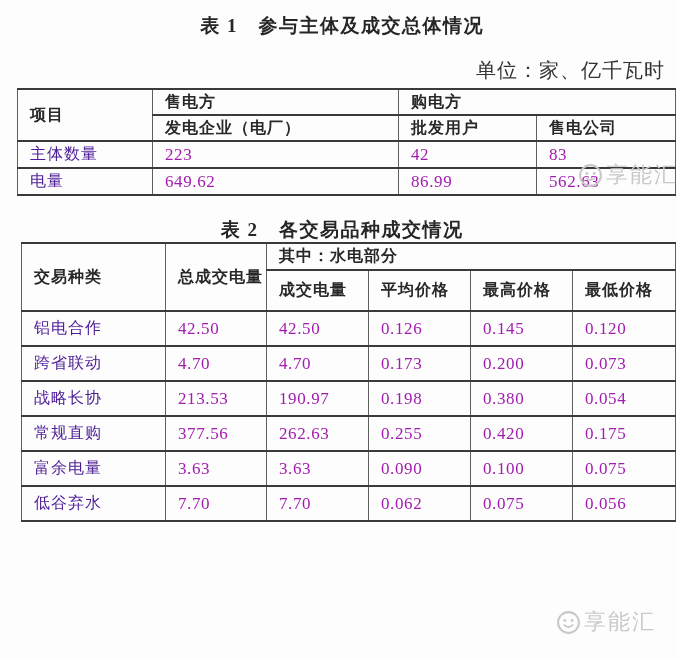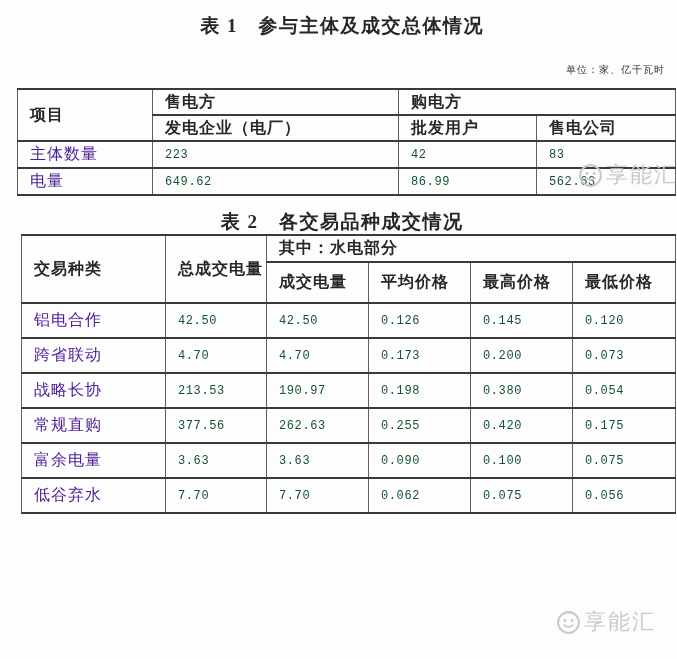--- a/index.html
+++ b/index.html
@@ -15,25 +15,25 @@
 
   .table-title {
     text-align: center;
     font-size: 19px;
     font-weight: bold;
     letter-spacing: 1.5px;
     margin: 0;
     line-height: 25px;
     color: #262626;
   }
-  .title-2 { margin-top: 13px; }
+  .title-2 { margin-top: 21px; }
 
   .unit-line {
     text-align: right;
-    font-size: 10px;
+    font-size: 20px;
     line-height: 22px;
     margin: 21px 12px 7px 0;
     color: #333;
     letter-spacing: 1px;
   }
 
   table {
     border-collapse: collapse;
     table-layout: fixed;
   }
@@ -53,23 +53,23 @@
 
   .t1 tr.hrow  { height: 26px; }
   .t1 tr.drow  { height: 27px; }
   .t2 tr.grow  { height: 27px; }
   .t2 tr.shrow { height: 41px; }
   .t2 tr.drow  { height: 35px; }
 
   td.head { font-weight: bold; color: #282828; letter-spacing: 1px; }
   td.label { color: #4c1d95; letter-spacing: 1px; }
   td.num {
-    font-family: Liberation Mono, monospace;
-    color: #14532d;
-    font-size: 12px;
+    font-family: Liberation Serif, serif;
+    color: #a21caf;
+    font-size: 17px;
     letter-spacing: 0.6px;
   }
 
   .watermark {
     position: absolute;
     display: flex;
     align-items: center;
     gap: 3px;
     color: #c9c9c9;
     font-size: 22px;

